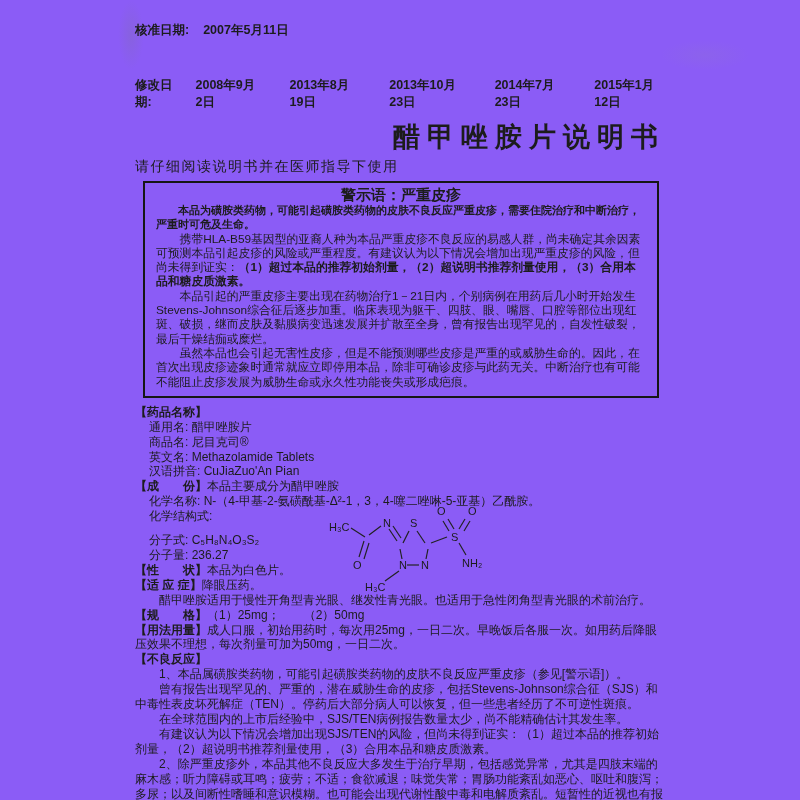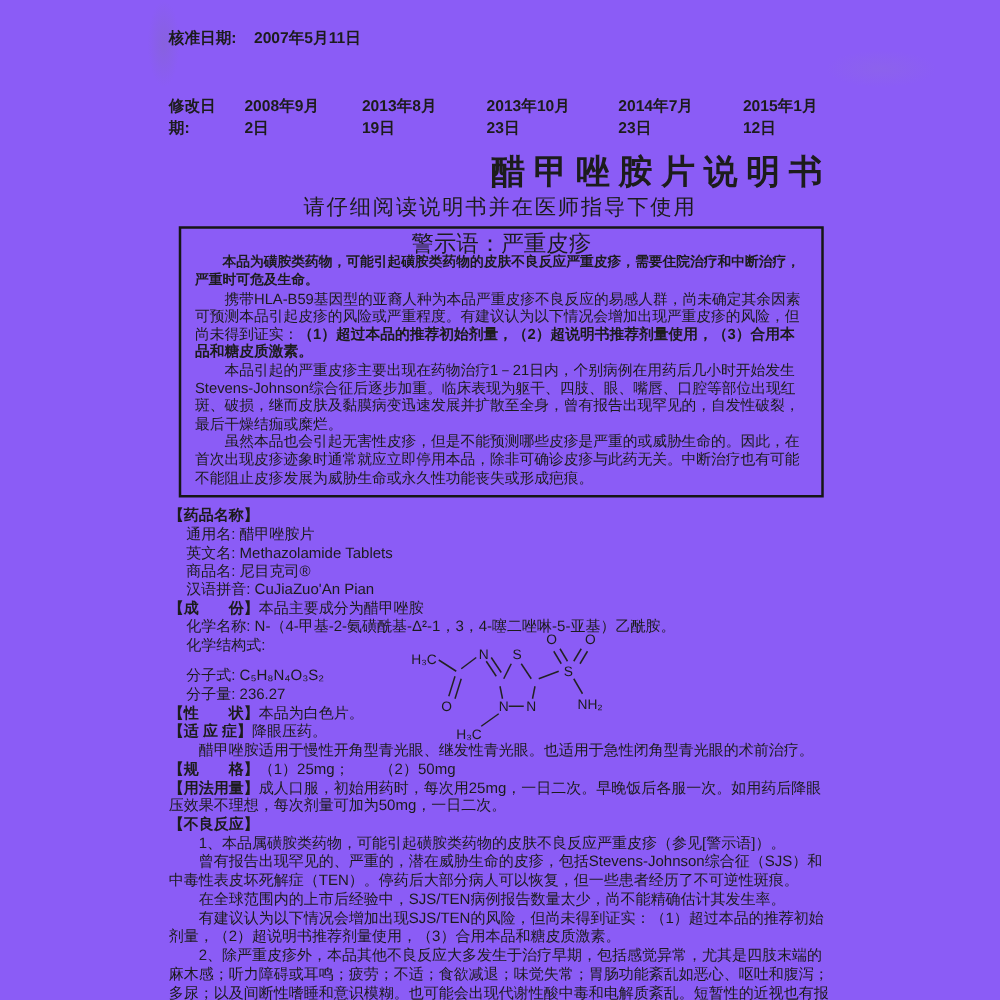--- a/index.html
+++ b/index.html
@@ -11,24 +11,24 @@
   .smudge1{position:absolute;left:118px;top:0;width:26px;height:70px;
     background:radial-gradient(ellipse at center,rgba(120,120,120,.18),rgba(255,255,255,0) 70%);}
   .smudge2{position:absolute;left:660px;top:40px;width:90px;height:30px;
     background:radial-gradient(ellipse at center,rgba(150,150,150,.10),rgba(255,255,255,0) 70%);}
   .content{position:absolute;left:135px;top:22px;width:530px;}
   .daterow{display:flex;align-items:baseline;font-size:12.5px;font-weight:600;line-height:17px;}
   .daterow .lbl{margin-right:14px;}
   .daterow .dates{display:flex;gap:29px;margin-top:38px;}
   h1.title{margin:10px 0 2px;text-align:right;font-size:27px;font-weight:700;
     letter-spacing:7px;line-height:32px;}
-  .subtitle{text-align:center;font-size:17px;letter-spacing:1.5px;line-height:22px;margin-bottom:2px;}
+  .subtitle{font-size:14px;letter-spacing:1.5px;line-height:22px;margin-bottom:2px;}
   .warnbox{margin:4px 6px 7px 8px;border:2px solid #161616;padding:4px 11px 7px;
     font-size:11.8px;line-height:14.3px;}
-  .warnbox .wh{text-align:center;font-weight:400;font-size:18px;line-height:16px;}
+  .warnbox .wh{text-align:center;font-weight:700;font-size:15px;line-height:16px;}
   .warnbox p{margin:0;text-indent:2em;}
   .warnbox .wlead{font-weight:700;font-size:11px;}
   .b{font-weight:700;}
   .bodytext{font-size:12px;line-height:14.9px;margin-top:3px;}
   .bodytext p{margin:0;}
   .hd{font-weight:700;}
   .sub{padding-left:14px;}
   .ind{text-indent:2em;}
   .structrow{position:relative;}
   .structrow .gap{height:9px;}
@@ -68,22 +68,22 @@
       <p class="wlead">本品为磺胺类药物，可能引起磺胺类药物的皮肤不良反应严重皮疹，需要住院治疗和中断治疗，严重时可危及生命。</p>
       <p><span>携带HLA-B59基因型的亚裔人种为本品严重皮疹不良反应的易感人群，尚未确定其余因素可预测本品引起皮疹的风险或严重程度。有建议认为以下情况会增加出现严重皮疹的风险，但尚未得到证实：</span><span class="b">（1）超过本品的推荐初始剂量，（2）超说明书推荐剂量使用，（3）合用本品和糖皮质激素。</span></p>
       <p>本品引起的严重皮疹主要出现在药物治疗1－21日内，个别病例在用药后几小时开始发生Stevens-Johnson综合征后逐步加重。临床表现为躯干、四肢、眼、嘴唇、口腔等部位出现红斑、破损，继而皮肤及黏膜病变迅速发展并扩散至全身，曾有报告出现罕见的，自发性破裂，最后干燥结痂或糜烂。</p>
       <p>虽然本品也会引起无害性皮疹，但是不能预测哪些皮疹是严重的或威胁生命的。因此，在首次出现皮疹迹象时通常就应立即停用本品，除非可确诊皮疹与此药无关。中断治疗也有可能不能阻止皮疹发展为威胁生命或永久性功能丧失或形成疤痕。</p>
     </div>
 
     <div class="bodytext">
 
       <p class="hd">【药品名称】</p>
       <p class="sub">通用名: 醋甲唑胺片</p>
+      <p class="sub">商品名: 尼目克司®</p>
       <p class="sub">英文名: Methazolamide Tablets</p>
-      <p class="sub">商品名: 尼目克司®</p>
       <p class="sub">汉语拼音: CuJiaZuo'An Pian</p>
 
       <p><span class="hd">【成　　份】</span><span>本品主要成分为醋甲唑胺</span></p>
       <p class="sub">化学名称: N-（4-甲基-2-氨磺酰基-Δ²-1，3，4-噻二唑啉-5-亚基）乙酰胺。</p>
 
       <div class="structrow">
         <p class="sub">化学结构式:</p>
         <div class="gap"></div>
         <p class="sub">分子式: C₅H₈N₄O₃S₂</p>
         <p class="sub">分子量: 236.27</p>

